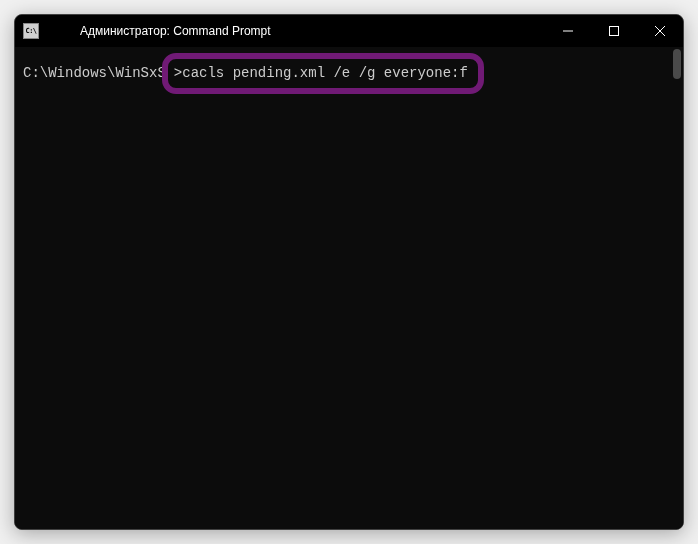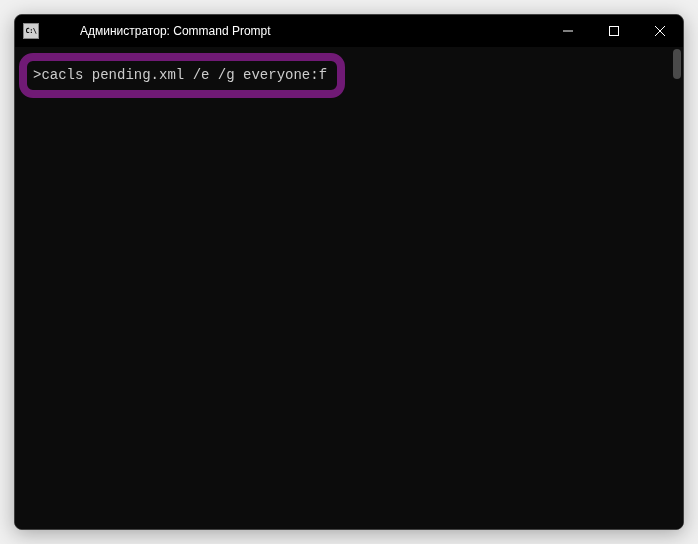--- a/index.html
+++ b/index.html
@@ -100,21 +100,21 @@
     }
     .prompt-line {
       white-space: nowrap;
       display: flex;
       align-items: baseline;
     }
     .prompt-path {
       color: #cccccc;
     }
     .highlight {
-      border: 8px solid #701a75;
+      border: 6px solid #701a75;
       border-radius: 14px;
       padding: 4px 10px 4px 6px;
       margin-left: -4px;
       display: inline-block;
     }
     .command-text {
       color: #cccccc;
     }
   </style>
 </head>
@@ -138,19 +138,20 @@
       <div class="titlebar-btn close">
         <svg width="10" height="10" viewBox="0 0 10 10">
           <line x1="0" y1="0" x2="10" y2="10" stroke="#ffffff" stroke-width="1"></line>
           <line x1="10" y1="0" x2="0" y2="10" stroke="#ffffff" stroke-width="1"></line>
         </svg>
       </div>
     </div>
   </div>
   <div class="terminal-body">
     <div class="prompt-line">
+      <span class="prompt-path">C:\Windows\WinSxS</span>
         <span class="highlight"><span>&gt;</span><span class="command-text">cacls pending.xml /e /g everyone:f</span></span>
     </div>
     <div class="scrollbar">
       <div class="scrollbar-thumb"></div>
     </div>
   </div>
 </div>
 
 </body></html>

